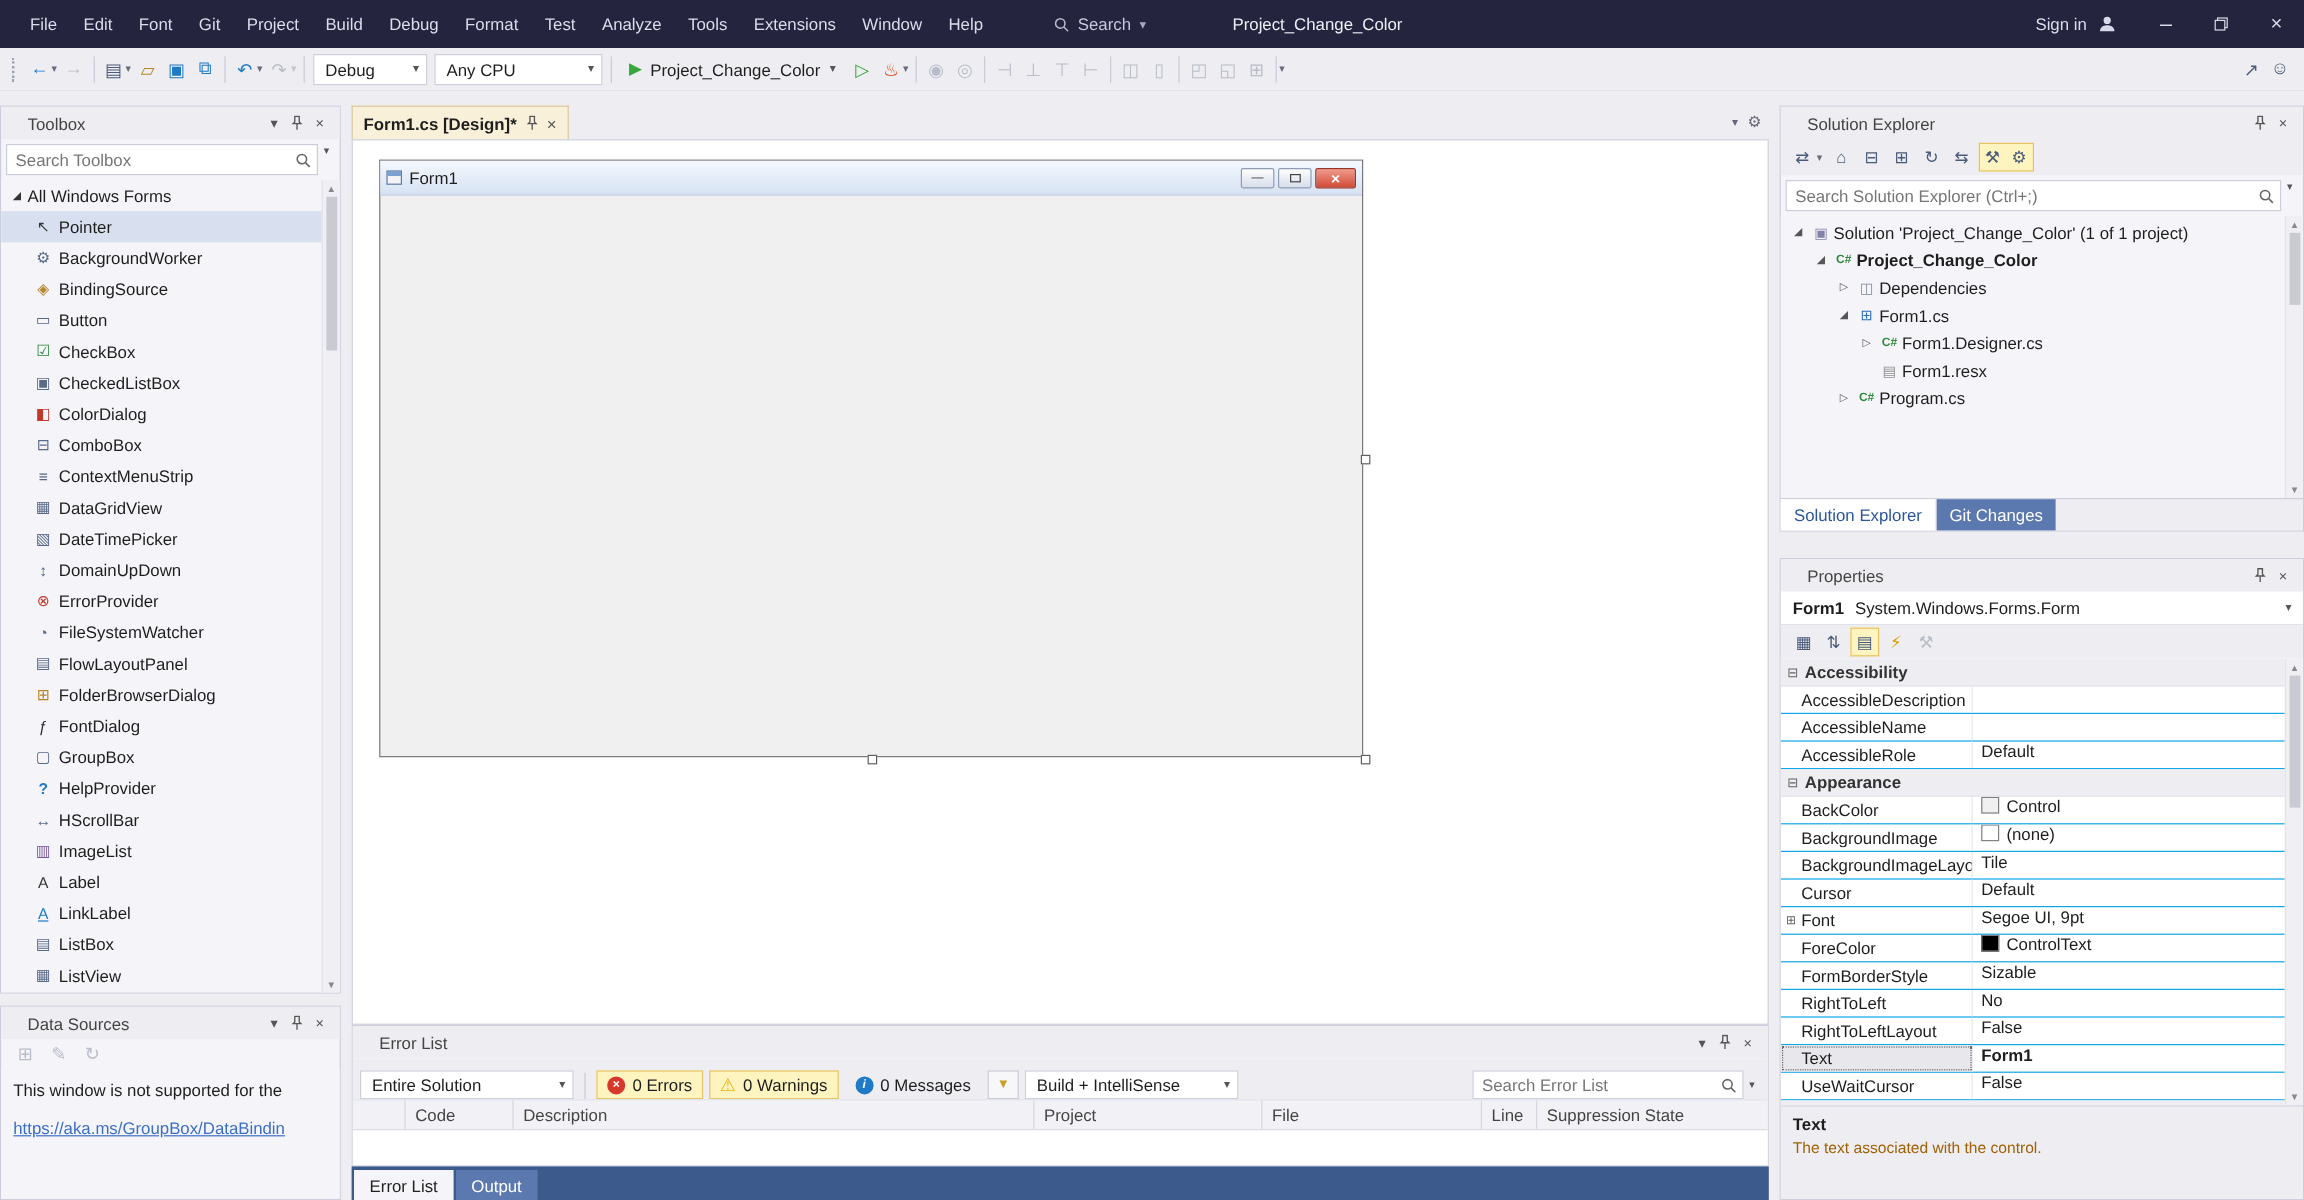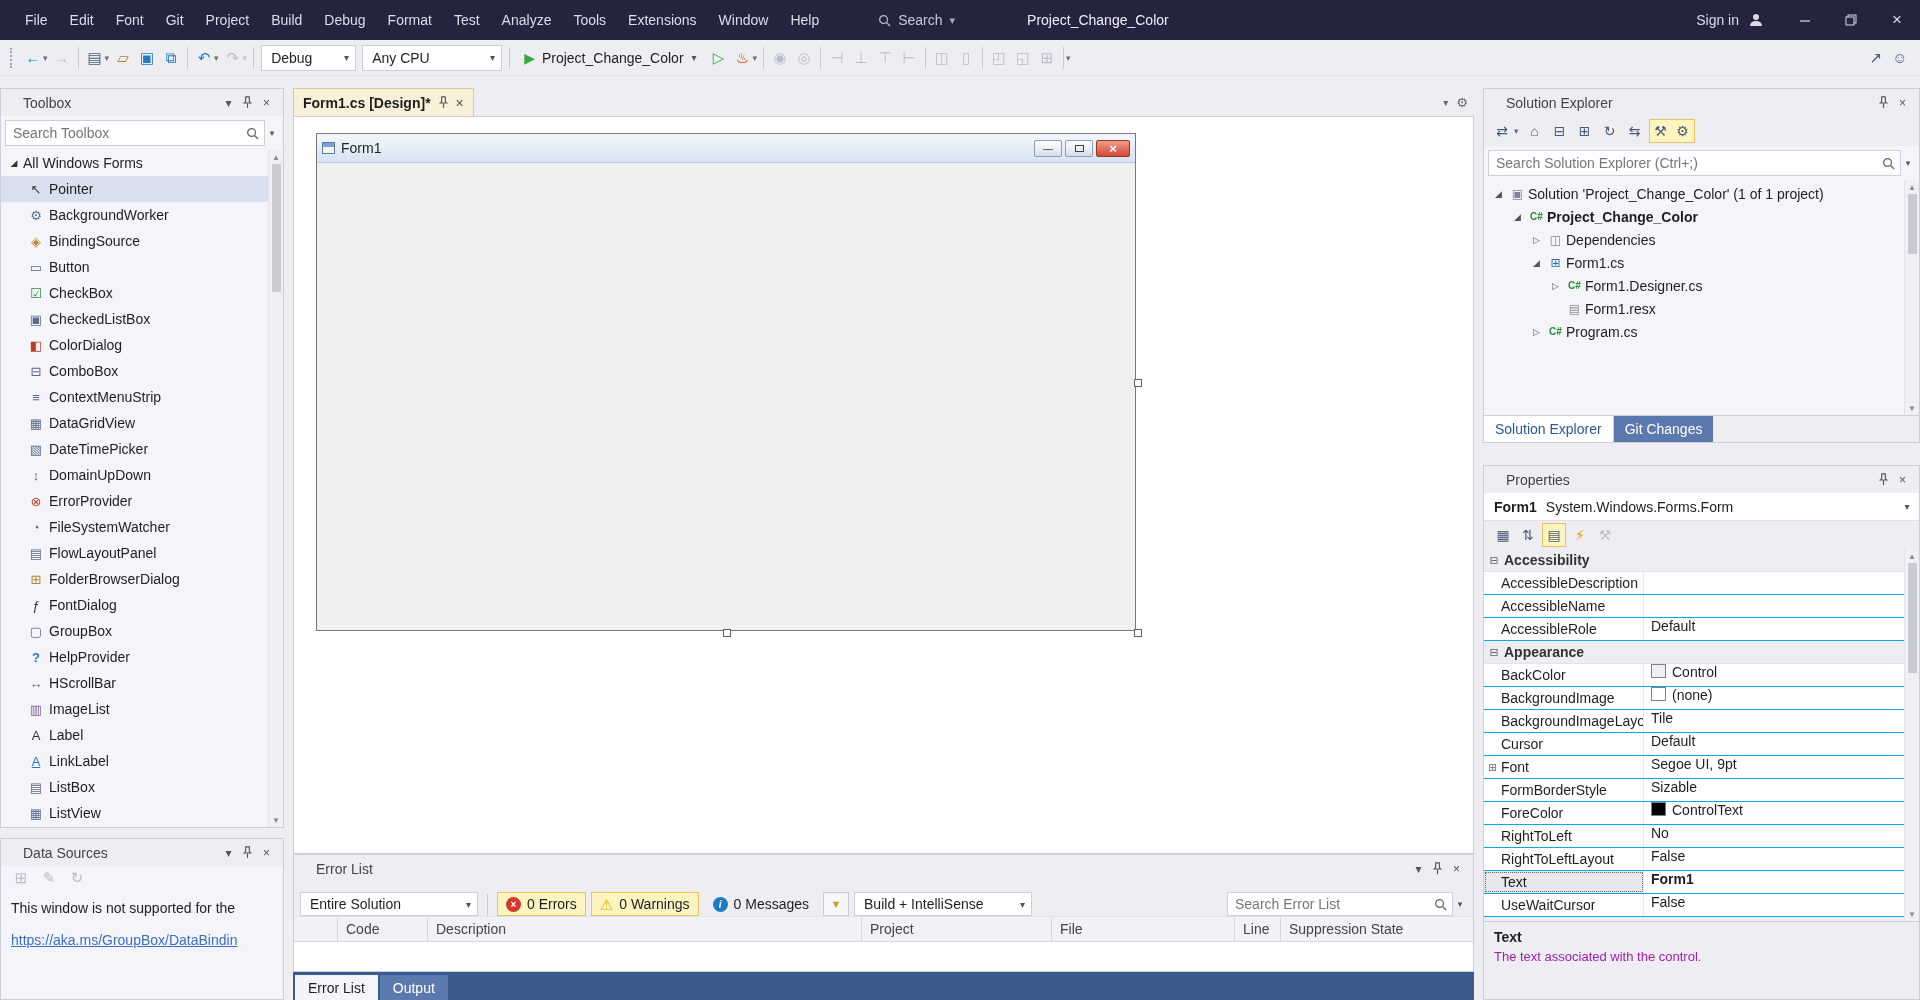--- a/index.html
+++ b/index.html
@@ -39,21 +39,21 @@
   .main{flex:1;display:flex;gap:9px;padding-top:12px;background:#EEEEF2;min-height:0}
   .col-left{width:284px;flex:0 0 284px;display:flex;flex-direction:column;gap:10px;min-height:0}
   .col-center{flex:1;display:flex;flex-direction:column;min-width:0}
   .col-right{width:437px;flex:0 0 437px;display:flex;flex-direction:column;gap:22px;min-height:0}
 
   .panel{background:#F5F5F9;border:1px solid #CCCEDB;display:flex;flex-direction:column;min-height:0}
   .phead{height:27px;flex:0 0 27px;display:flex;align-items:center;padding:0 7px 0 22px;background:#EEEEF2;color:#444}
   .phead .ptitle{flex:1;overflow:hidden;white-space:nowrap}
   .hic{width:19px;height:19px;display:inline-flex;align-items:center;justify-content:center;color:#555;font-size:12px}
 
-  .srow{display:flex;align-items:center;padding:4px 4px 4px 4px;flex:0 0 34px}
+  .srow{display:flex;align-items:flex-start;padding:4px 4px 4px 4px;flex:0 0 34px}
   .sbox{flex:1;height:26px;background:#FFF;border:1px solid #CCCEDB;display:flex;align-items:center;padding:0 5px 0 7px}
   .sbox input{flex:1;border:none;outline:none;font:inherit;color:#333;background:transparent;min-width:0}
   .sbox input::placeholder{color:#767676;opacity:1}
   .schv{width:14px;text-align:center;font-size:9px;color:#555;flex:0 0 14px}
 
   
   .toolbox{flex:1}
   .tblist{flex:1;position:relative;overflow:hidden;background:#F5F5F9;padding-right:15px}
   .tbgroup{height:26px;display:flex;align-items:center;padding-left:4px}
   .tbgroup .gexp{width:18px;text-align:center;font-size:9px;color:#333}
@@ -148,21 +148,21 @@
   .prow{height:23px;display:flex;border-bottom:1px solid #0ea5e9}
   .pn{width:160px;flex:0 0 160px;display:flex;align-items:center;border-right:1px solid #E8E8EC;overflow:hidden;white-space:nowrap}
   .pexp{width:17px;flex:0 0 17px;text-align:center;font-size:10px;color:#666}
   .pname{overflow:hidden;white-space:nowrap}
   .pv{flex:1;display:flex;align-items:flex-start;padding-left:7px;overflow:hidden;white-space:nowrap}
   .swatch{width:15px;height:14px;border:1px solid #808080;margin-right:6px;flex:0 0 15px}
   .prow.sel .pn{background:#E8E8EC;outline:1px dotted #666;outline-offset:-2px}
   .prow.sel .pv{font-weight:bold}
   .pdesc{height:78px;flex:0 0 78px;border-top:1px solid #CCCEDB;background:#EEEEF2;padding:7px 10px}
   .pdesc .dt{font-weight:bold;margin-bottom:4px}
-  .pdesc .db{font-size:13px;color:#a21caf}
+  .pdesc .db{font-size:13px;color:#a16207}
   .gold{color:#D99E00}
 </style>
 </head>
 <body>
 
 <div class="vs-root">
 
   <header class="titlebar">
     <nav style="display:flex">
 
@@ -816,36 +816,36 @@
               </div>
               <div class="pv">
 
                 <span>Segoe UI, 9pt</span>
               </div>
             </div>
 
             <div class="prow">
               <div class="pn">
                 <span class="pexp"></span>
-                <span class="pname">FormBorderStyle</span>
-              </div>
-              <div class="pv">
-
-                <span>Sizable</span>
-              </div>
-            </div>
-
-            <div class="prow">
-              <div class="pn">
-                <span class="pexp"></span>
                 <span class="pname">ForeColor</span>
               </div>
               <div class="pv">
                 <span class="swatch" style="background: rgb(0, 0, 0);"></span>
                 <span>ControlText</span>
+              </div>
+            </div>
+
+            <div class="prow">
+              <div class="pn">
+                <span class="pexp"></span>
+                <span class="pname">FormBorderStyle</span>
+              </div>
+              <div class="pv">
+
+                <span>Sizable</span>
               </div>
             </div>
 
             <div class="prow">
               <div class="pn">
                 <span class="pexp"></span>
                 <span class="pname">RightToLeft</span>
               </div>
               <div class="pv">
 

